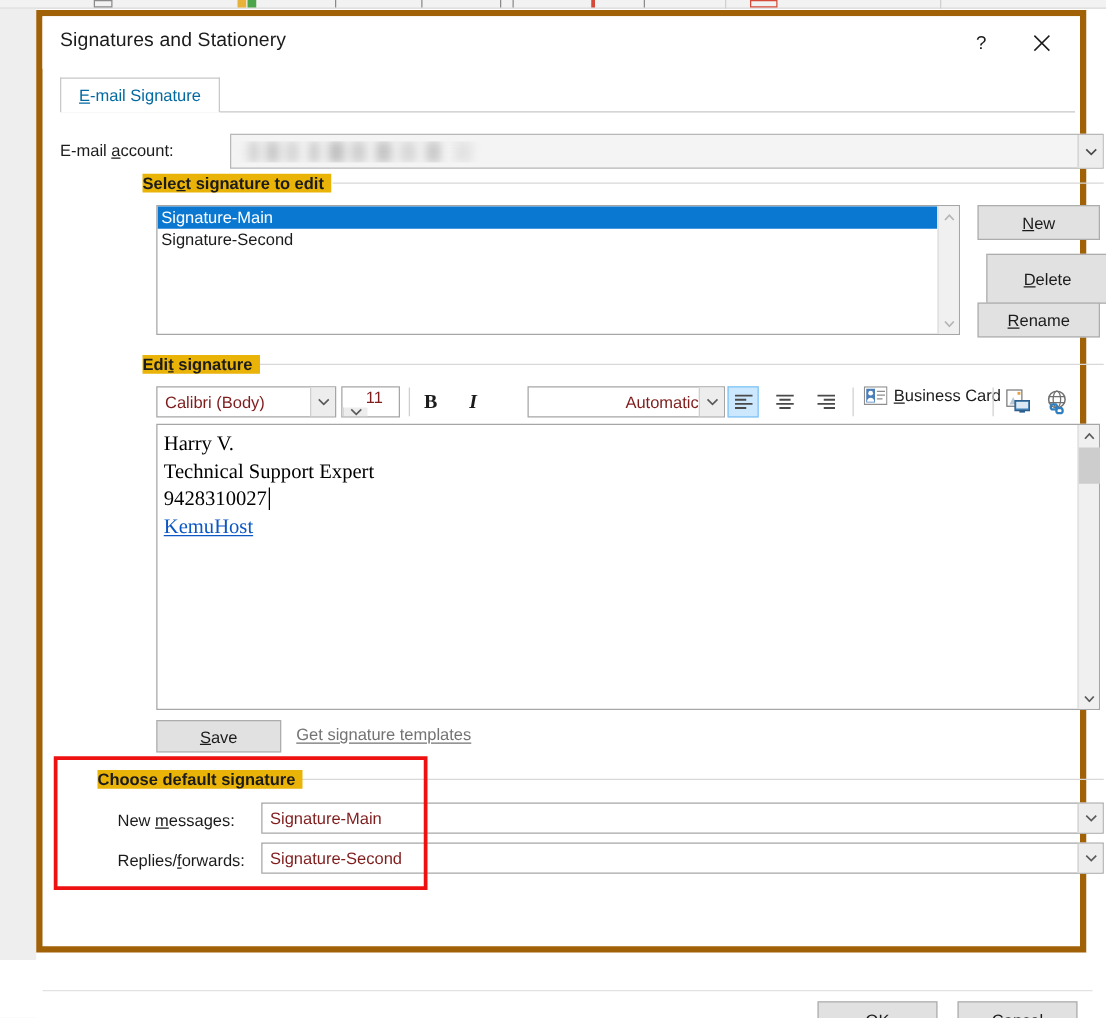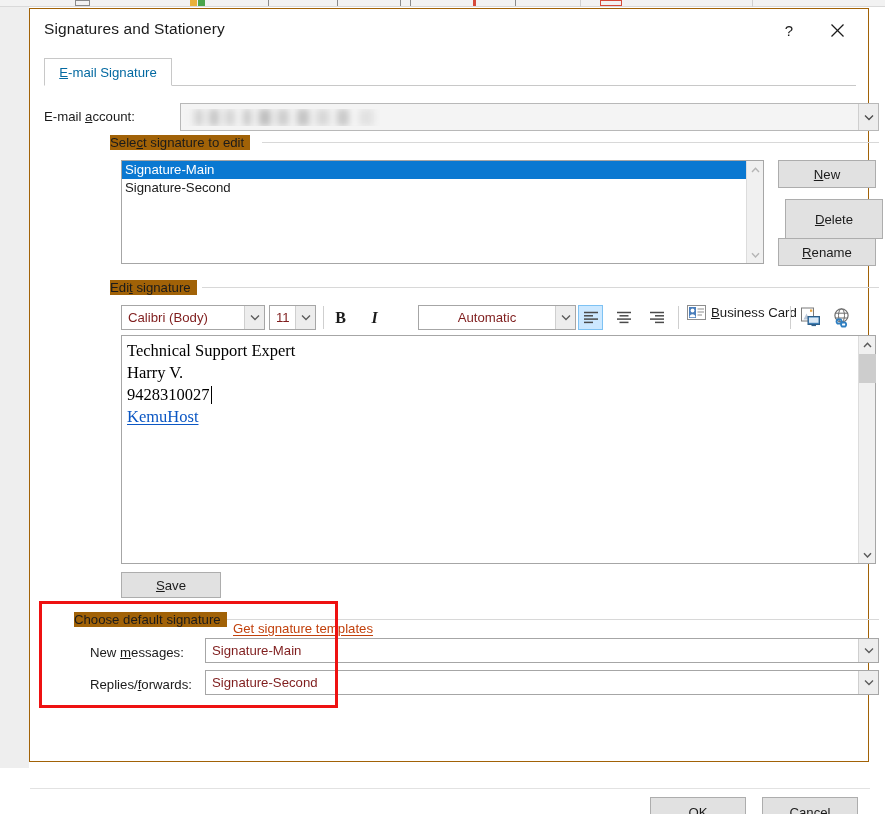--- a/index.html
+++ b/index.html
@@ -37,21 +37,21 @@
     position: absolute; left: 0; top: 768px; width: 885px; height: 46px;
     background: #ffffff;
   }
 
   
   #dialog {
     position: absolute;
     left: 29px; top: 8px;
     width: 840px; height: 754px;
     background: #ffffff;
-    border: 1px solid #a16207;
+    border: 5px solid #a16207;
     box-shadow: 0 0 0 0 rgba(0,0,0,0);
   }
   #titlebar {
     position: relative;
     height: 42px;
     background: #ffffff;
   }
   #dialog-title {
     position: absolute; left: 14px; top: 11px;
     font-size: 15.5px; color: #1b1b1b;
@@ -147,23 +147,23 @@
         #f0f0f0 62px 70px, #bdbdbd 70px 82px, #f1f1f1 82px 88px, #cdcdcd 88px 100px,
         #f3f3f3 100px 108px, #c2c2c2 108px 120px, #efefef 120px 128px, #d6d6d6 128px 140px,
         #f2f2f2 140px 148px, #c8c8c8 148px 160px, #f4f4f4 160px 170px, #e2e2e2 170px 185px);
     opacity: 0.95;
   }
 
   
   .group-label {
     position: absolute;
     font-size: 13.2px; color: #1b1b1b;
-    background: #a16207;
+    background: #eab308;
     padding-right: 6px;
-    z-index: 2; white-space: nowrap;
+    z-index: 2; white-space: nowrap; font-weight: bold;
   }
   .group-rule {
     position: absolute;
     height: 1px; background: #d8d8d8;
   }
 
   
   #signature-listbox {
     position: absolute;
     left: 91px; top: 74px; width: 643px; height: 104px;
@@ -201,34 +201,34 @@
     display: flex; align-items: center; justify-content: center;
     cursor: default;
     white-space: nowrap;
   }
   #new-button    { left: 748px; top: 74px;  width: 98px; height: 28px; }
   #delete-button { left: 727px; top: 113px; width: 98px; height: 40px; margin-left: 28px; }
   #rename-button { left: 748px; top: 152px; width: 98px; height: 28px; }
 
   
   #font-family-combo { left: 91px; top: 219px; width: 144px; height: 25px; }
-  #font-size-combo   { left: 239px; top: 219px; width: 47px; height: 25px; }
+  #font-size-combo   { left: 239px; top: 219px; width: 47px; height: 25px; flex-direction: column; }
   #toolbar-sep-1 { position: absolute; left: 293px; top: 220px; width: 1px; height: 23px; background: #cfcfcf; }
   .fmt-btn {
     position: absolute;
     width: 27px; height: 25px;
     display: flex; align-items: center; justify-content: center;
     font-size: 16px; color: #1b1b1b; cursor: default;
     border: 1px solid transparent; background: transparent;
     font-family: "Liberation Serif", serif;
   }
   #bold-button   { left: 297px; top: 219px; font-weight: bold; }
   #italic-button { left: 331px; top: 219px; font-style: italic; font-weight: bold; }
   #font-color-combo { left: 388px; top: 219px; width: 158px; height: 25px; }
-  #font-color-combo .ctext { text-align: center; padding-left: 0; }
+  #font-color-combo .ctext { text-align: right; padding-left: 0; }
   #toolbar-sep-2 { position: absolute; left: 551px; top: 220px; width: 1px; height: 23px; background: #cfcfcf; }
   .align-btn {
     position: absolute; width: 25px; height: 25px;
     display: flex; align-items: center; justify-content: center;
     cursor: default; border: 1px solid transparent; background: transparent;
   }
   .align-btn.active { background: #cce8ff; border: 1px solid #7ec2f3; }
   #align-left-button   { left: 548px; top: 219px; }
   #align-center-button { left: 581px; top: 219px; }
   #align-right-button  { left: 614px; top: 219px; }
@@ -275,23 +275,23 @@
   }
   #signature-editor-scroll-thumb {
     position: absolute; left: 0; top: 18px;
     width: 17px; height: 29px; background: #cdcdcd;
   }
 
   
   #save-button { left: 91px; top: 486px; width: 100px; height: 26px; }
   #get-signature-templates-link {
     position: absolute; left: 203px; top: 490px;
-    font-size: 13.2px; color: #c2410c;
+    font-size: 13.2px; color: #737373;
     text-decoration: underline; text-underline-offset: 1.5px;
-    cursor: default; white-space: nowrap; margin-top: 45px;
+    cursor: default; white-space: nowrap;
   }
 
   
   #default-sig-group-label { left: 44px; top: 526px; }
   #default-sig-group-rule  { left: 189px; top: 533px; width: 660px; }
 
   #new-messages-label     { left: 60px; top: 559px; }
   #replies-forwards-label { left: 60px; top: 591px; }
   #new-messages-combo     { left: 175px; top: 552px; width: 674px; height: 25px; }
   #replies-forwards-combo { left: 175px; top: 584px; width: 674px; height: 25px; }
@@ -515,22 +515,22 @@
           <ellipse cx="10.5" cy="8.5" rx="3" ry="6.6" fill="none" stroke="#6f6f6f" stroke-width="1"></ellipse>
           <line x1="4" y1="6.2" x2="17" y2="6.2" stroke="#6f6f6f" stroke-width="1"></line>
           <line x1="4" y1="11" x2="17" y2="11" stroke="#6f6f6f" stroke-width="1"></line>
           <path d="M6.5 16.5a2.6 2.6 0 0 1 0-4h3.2a2.6 2.6 0 0 1 0 4z" fill="none" stroke="#2f7fc1" stroke-width="1.9"></path>
           <path d="M11 19.5a2.6 2.6 0 0 1 0-4h3.2a2.6 2.6 0 0 1 0 4z" fill="none" stroke="#2f7fc1" stroke-width="1.9"></path>
         </svg>
       </div>
 
       <div id="signature-editor">
         <div id="signature-editor-content">
+          <div class="sig-line">Harry V.</div>
           <div class="sig-line">Technical Support Expert</div>
-          <div class="sig-line">Harry V.</div>
           <div>
             <span class="sig-line caret">9428310027</span>
           </div>
           <div class="sig-line">
             <span class="sig-link">KemuHost</span>
           </div>
         </div>
         <div id="signature-editor-scrollbar">
           <div class="sb-arrow">
             <svg width="9" height="6" viewBox="0 0 9 6">

